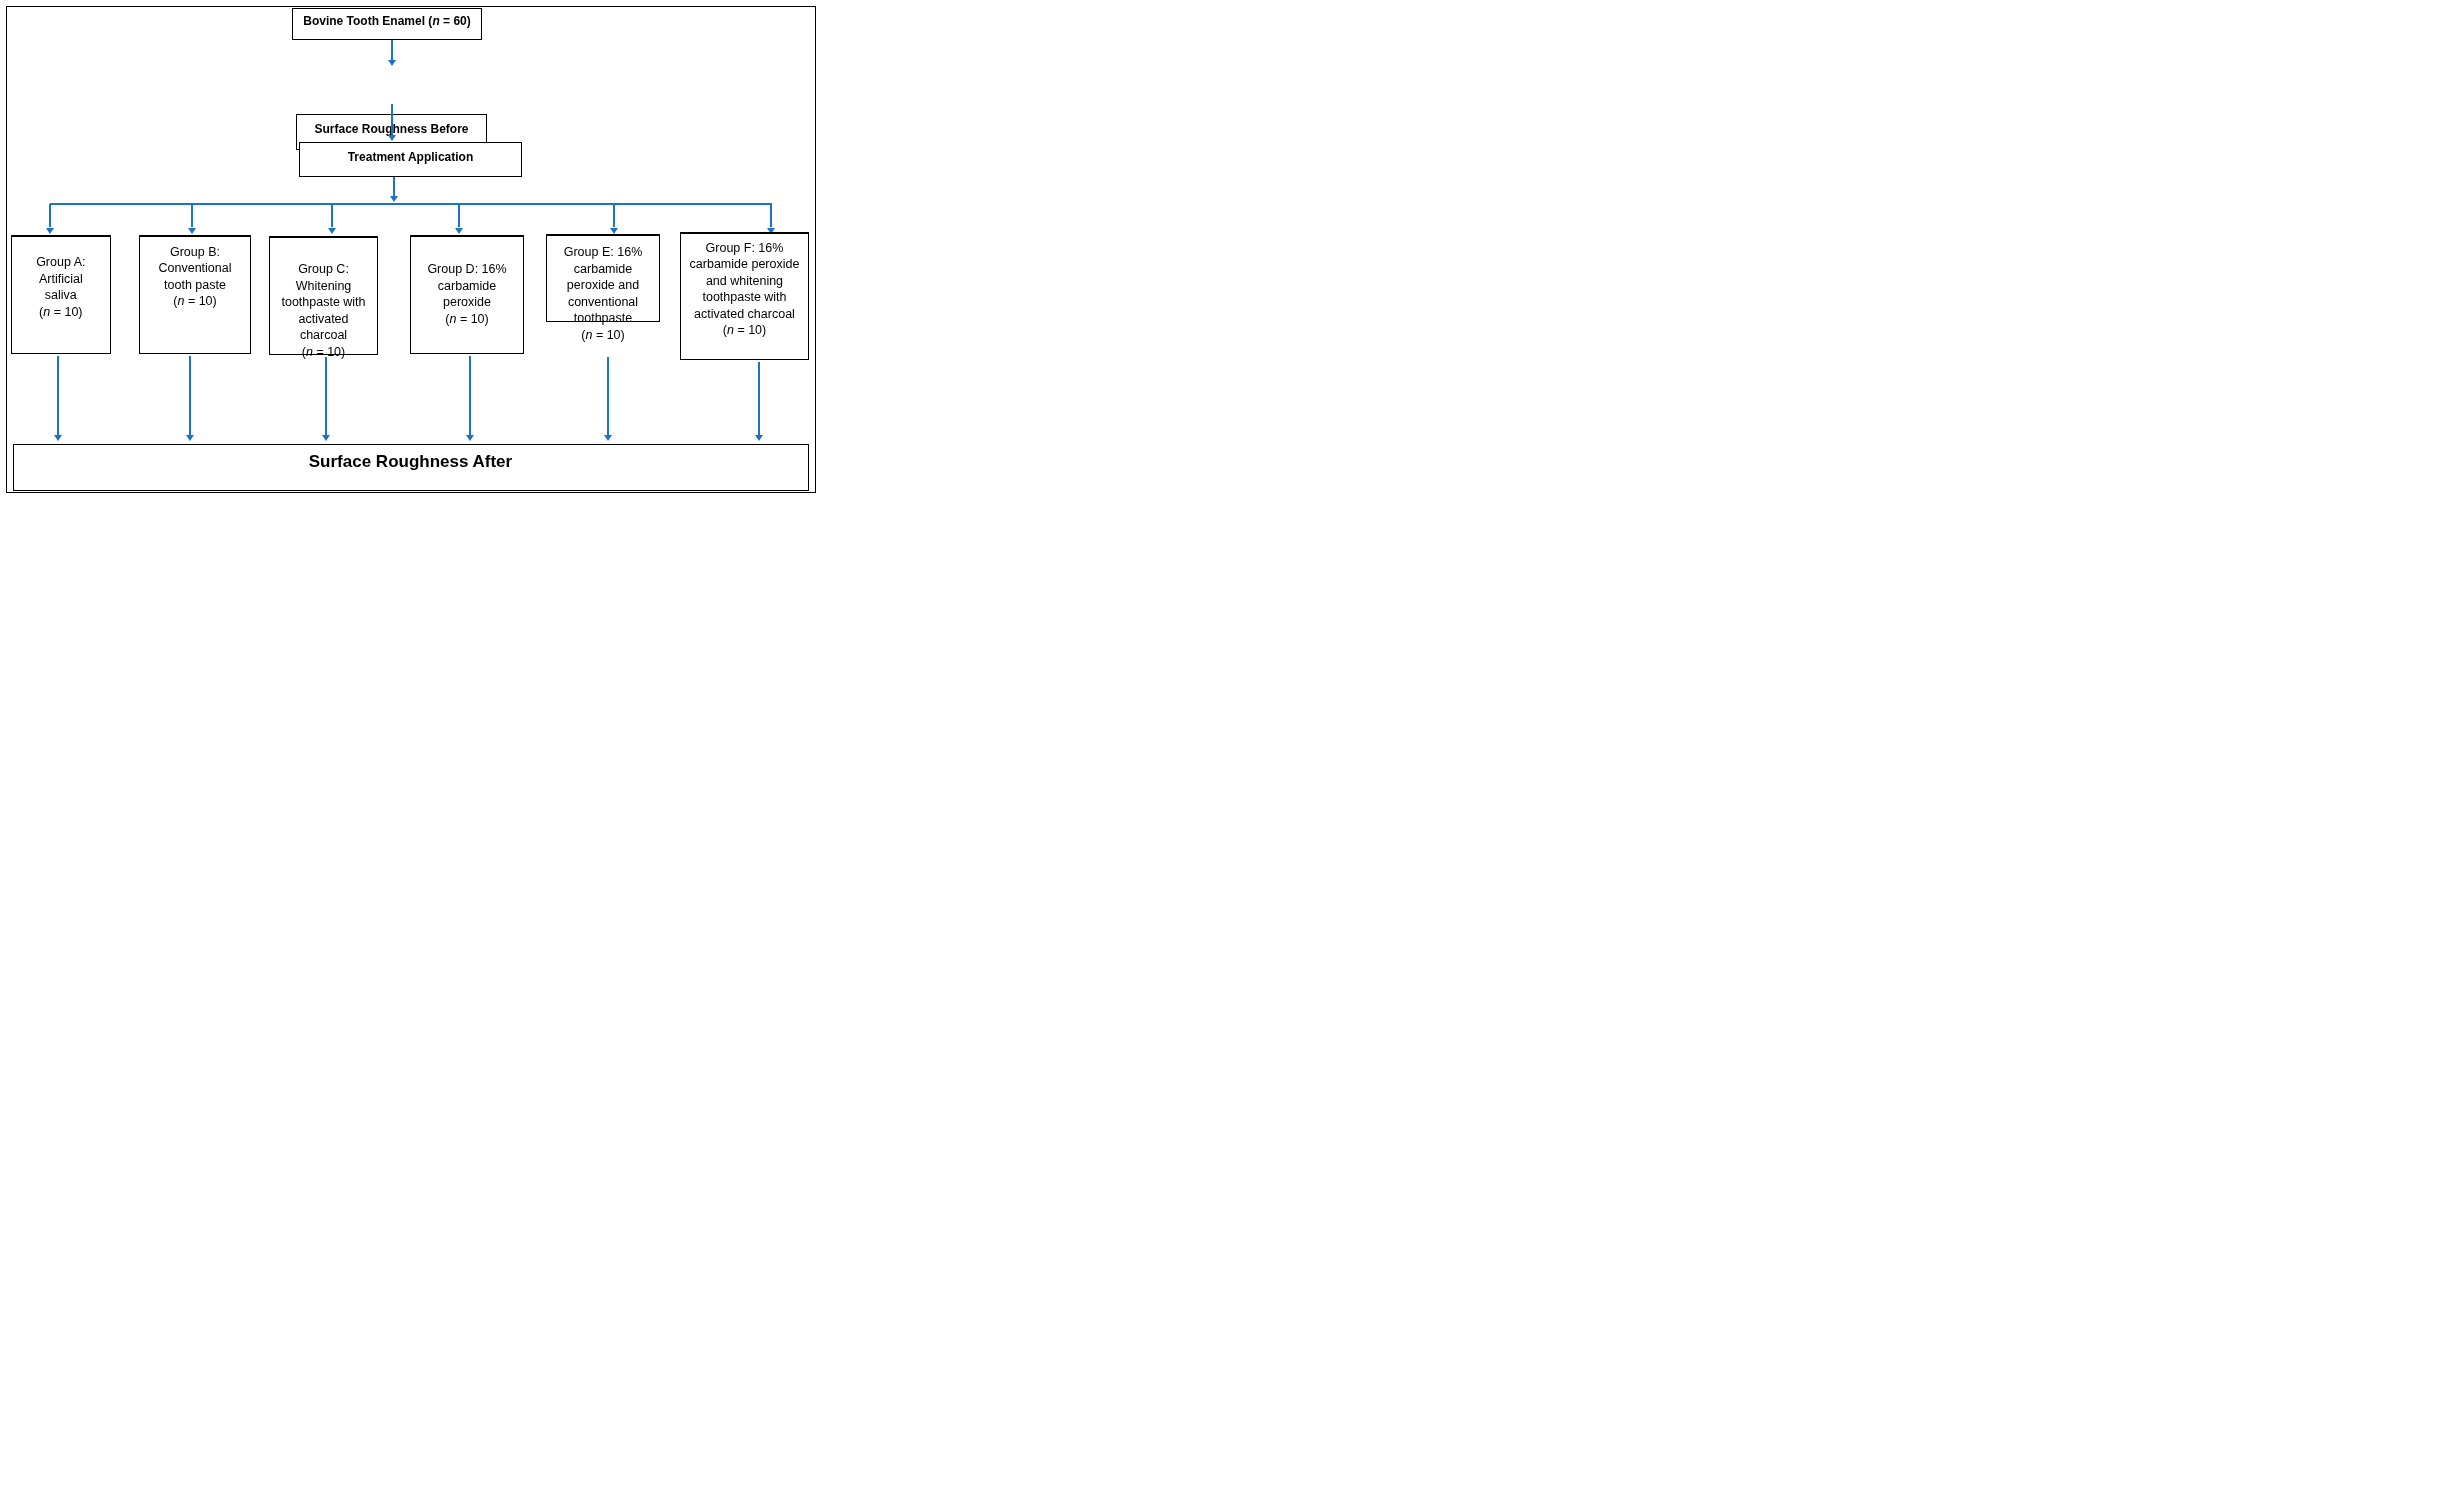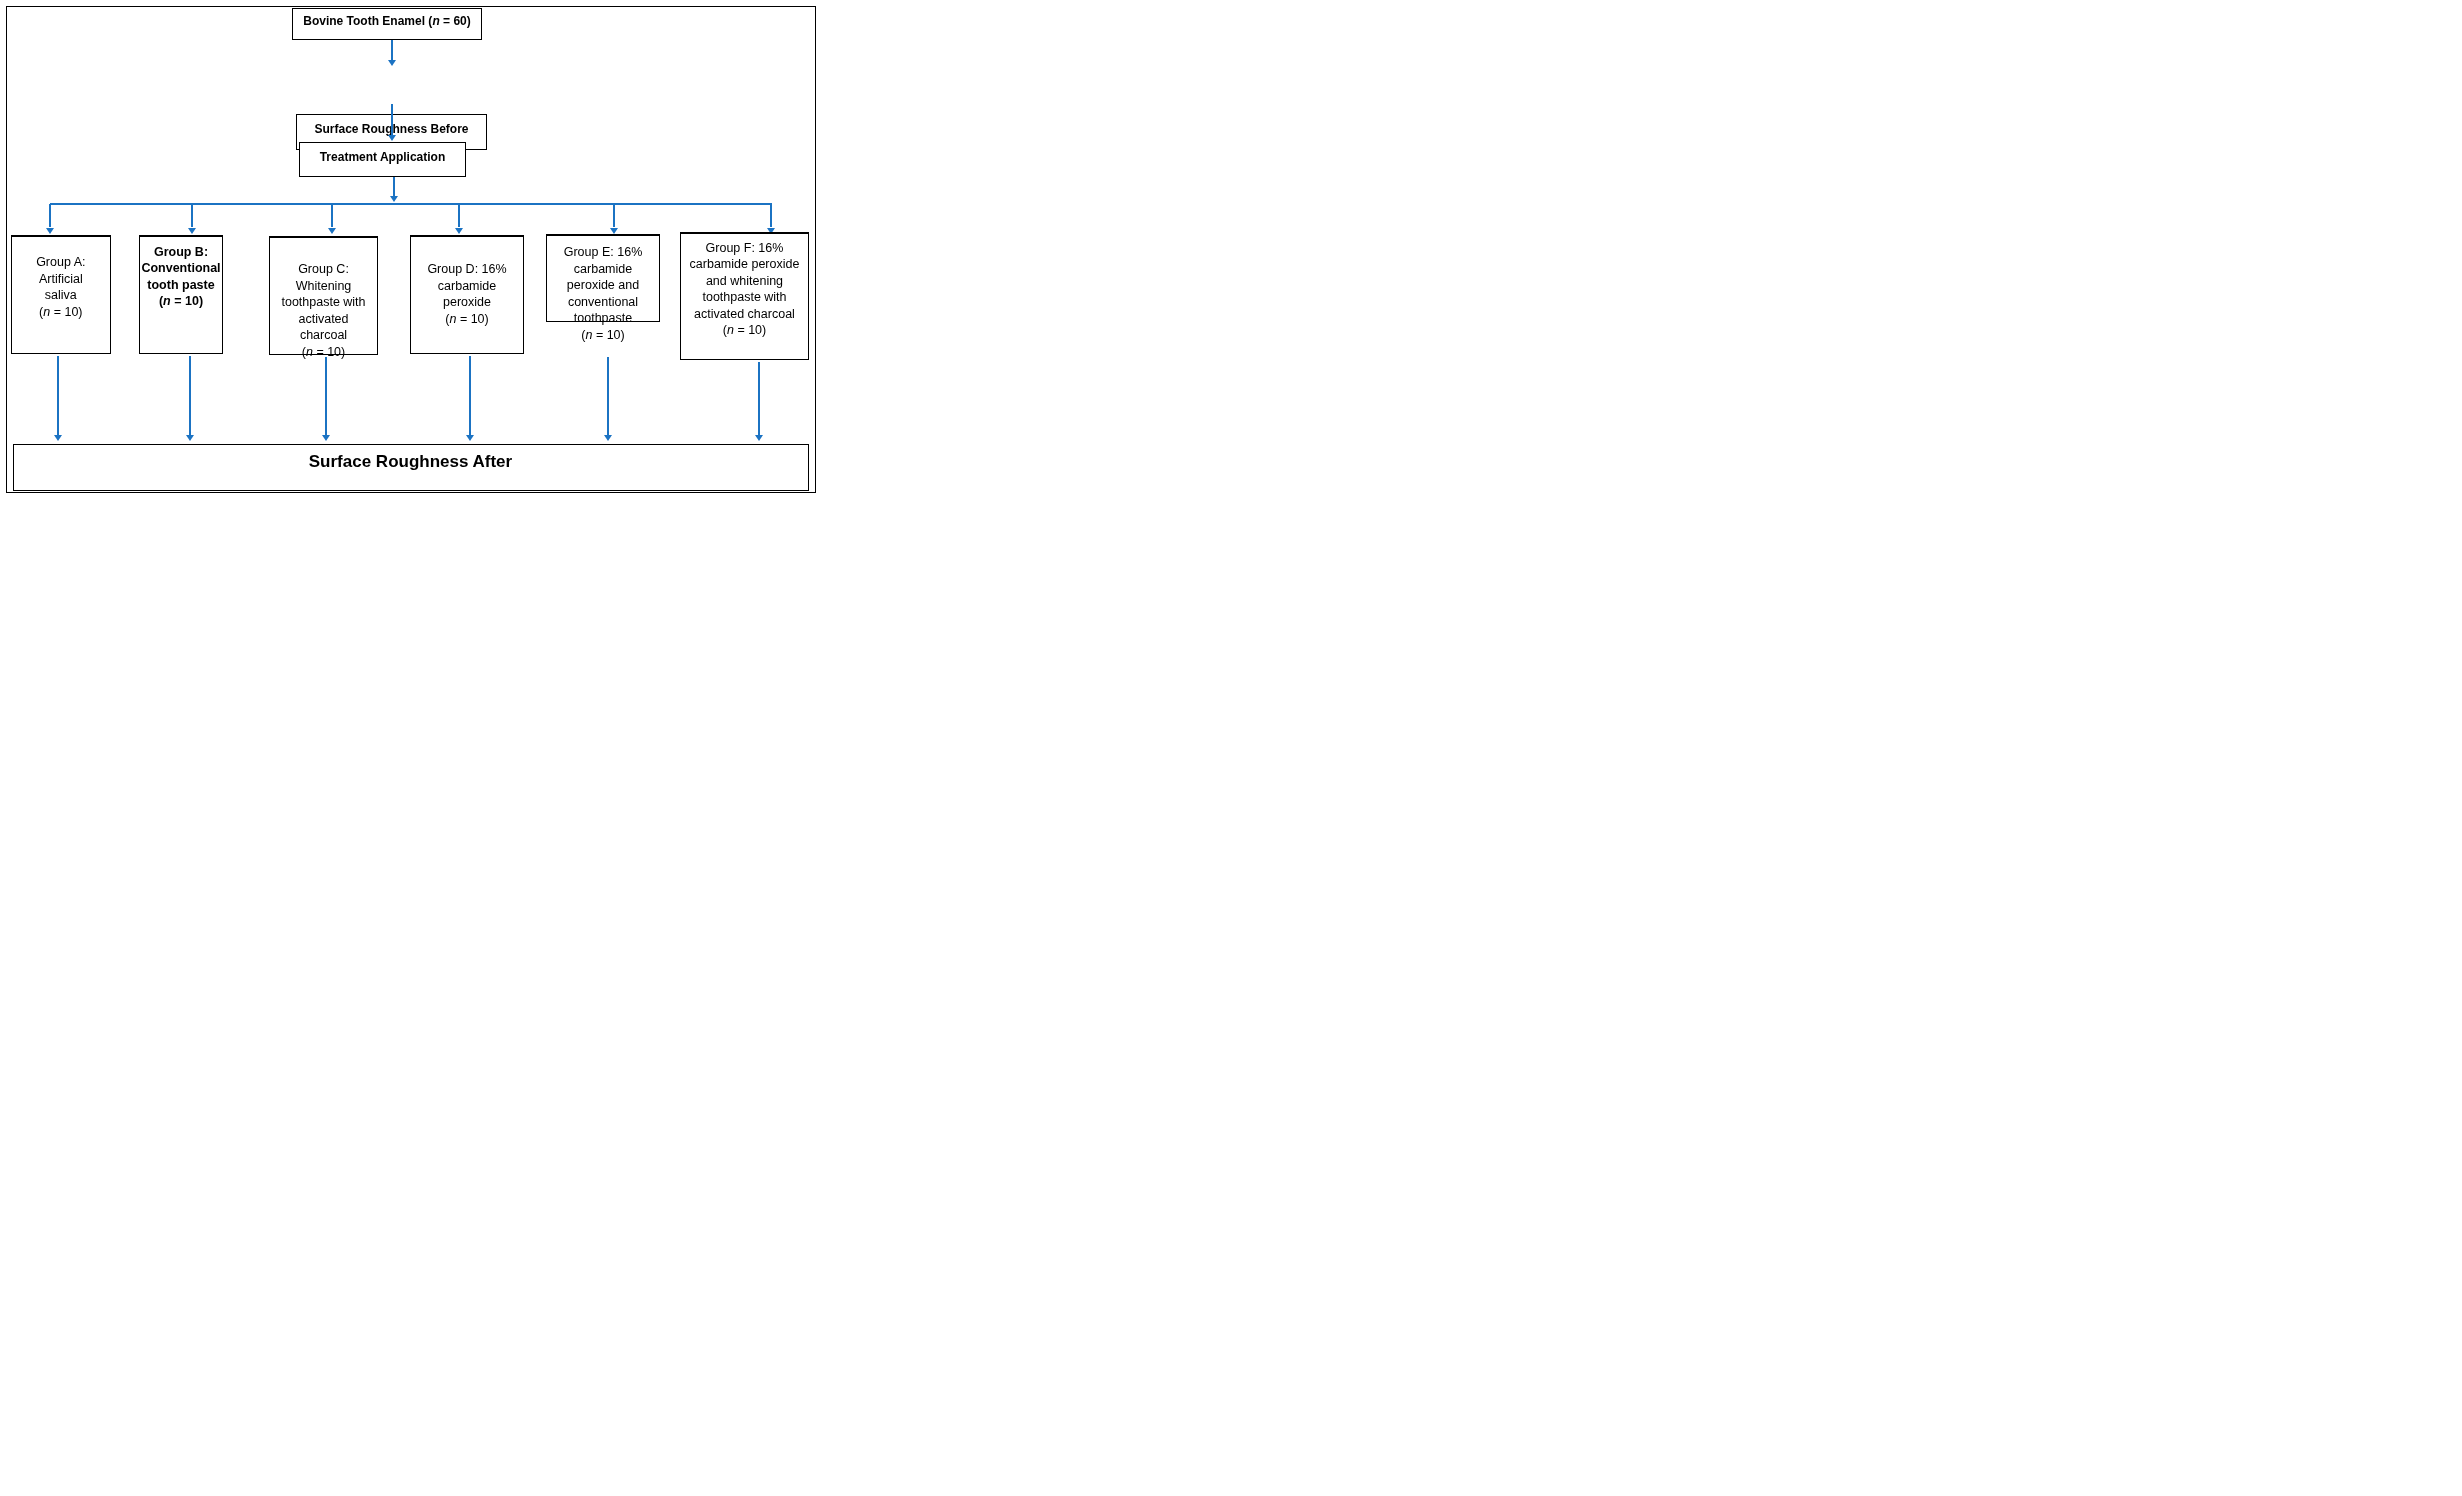--- a/index.html
+++ b/index.html
@@ -48,21 +48,21 @@
   </div>
 
   <div class="fbox seq" style="left:296px; top:68px; width:191px; height:36px; padding-top:7.4px;margin-top:46px;">
     <span>Surface Roughness Before</span>
   </div>
 
   <div class="vline" style="left:391px; top:104px; height:31px;">
     <span class="head"></span>
   </div>
 
-  <div class="fbox seq" style="left:299px; top:142px; width:167px; height:35px; padding-top:7.4px;">
+  <div class="fbox seq" style="left:299px; top:142px; width:223px; height:35px; padding-top:7.4px;">
     <span>Treatment Application</span>
   </div>
 
   <div class="vline" style="left:393px; top:177px; height:19px;">
     <span class="head"></span>
   </div>
 
   <div class="hline" style="left:50px; top:203px; width:722px;"></div>
 
   <div class="vline" style="left:49px;  top:204px; height:23.4px;">
@@ -84,21 +84,21 @@
       <span class="head"></span>
     </div>
 
   <div class="fbox group" style="left:10.8px; top:235px; width:100px; height:119px; padding-top:17px;">
     <div class="group-title">Group A:
 Artificial
 saliva</div>
     <div class="n-line"><span>(</span><span class="it">n</span><span> = 10)</span></div>
   </div>
 
-  <div class="fbox group" style="left:139px; top:235px; width:84px; height:119px; padding-top:6.8px;font-weight:bold;">
+  <div class="fbox group" style="left:139px; top:235px; width:112px; height:119px; padding-top:6.8px;">
     <div class="group-title">Group B:
 Conventional
 tooth paste</div>
     <div class="n-line"><span>(</span><span class="it">n</span><span> = 10)</span></div>
   </div>
 
   <div class="fbox group" style="left:269px; top:236px; width:109px; height:119px; padding-top:23px;">
     <div class="group-title">Group C:
 Whitening
 toothpaste with

